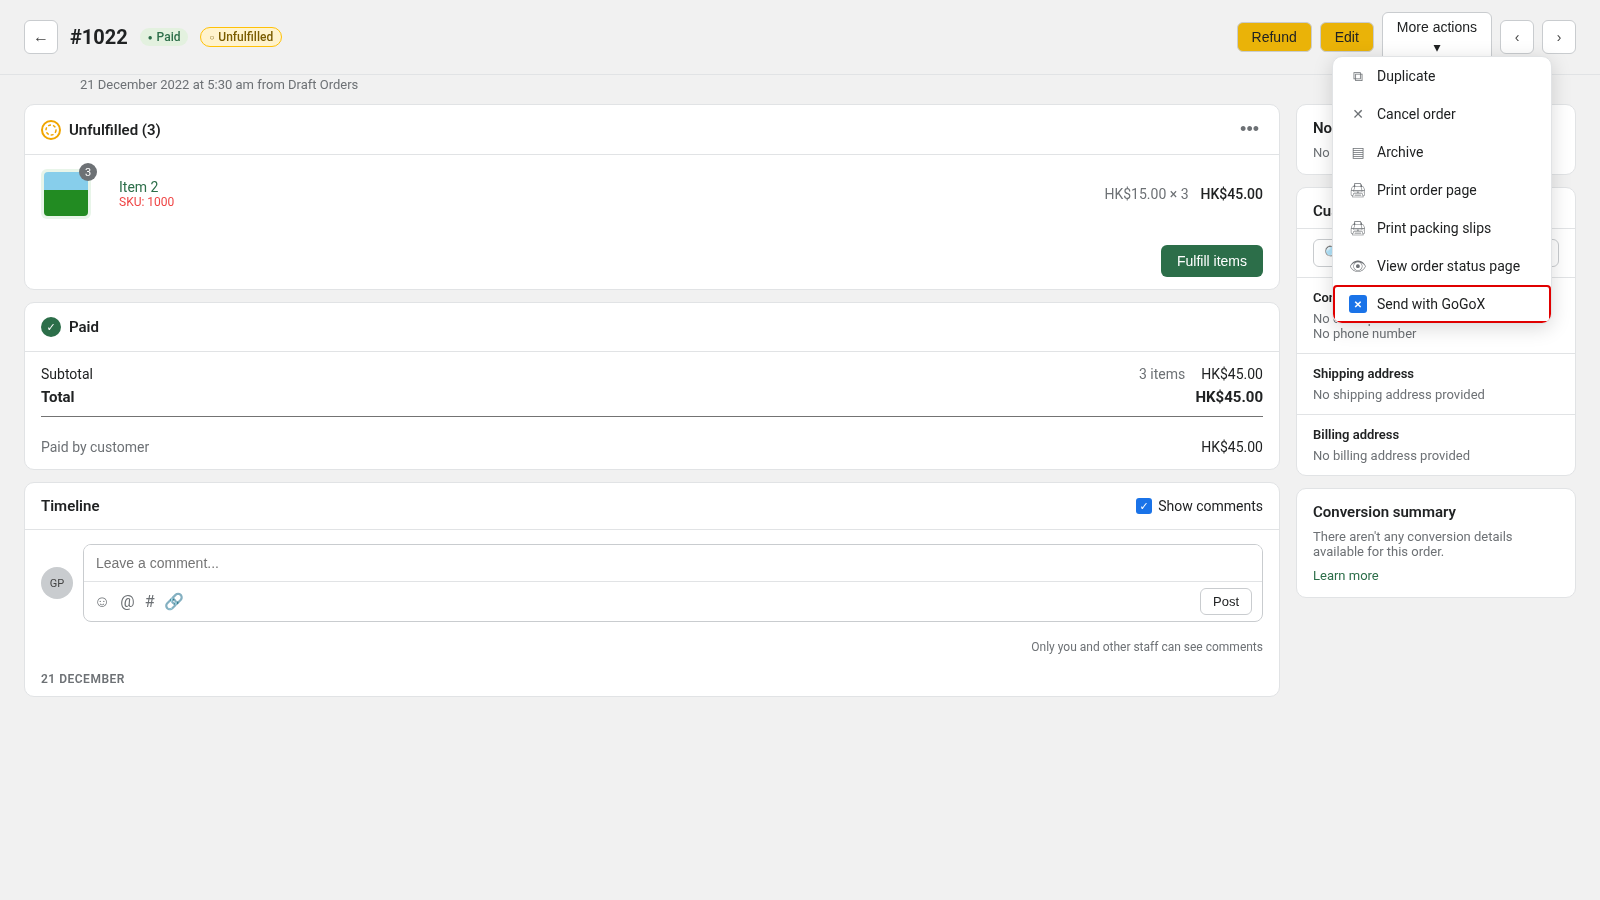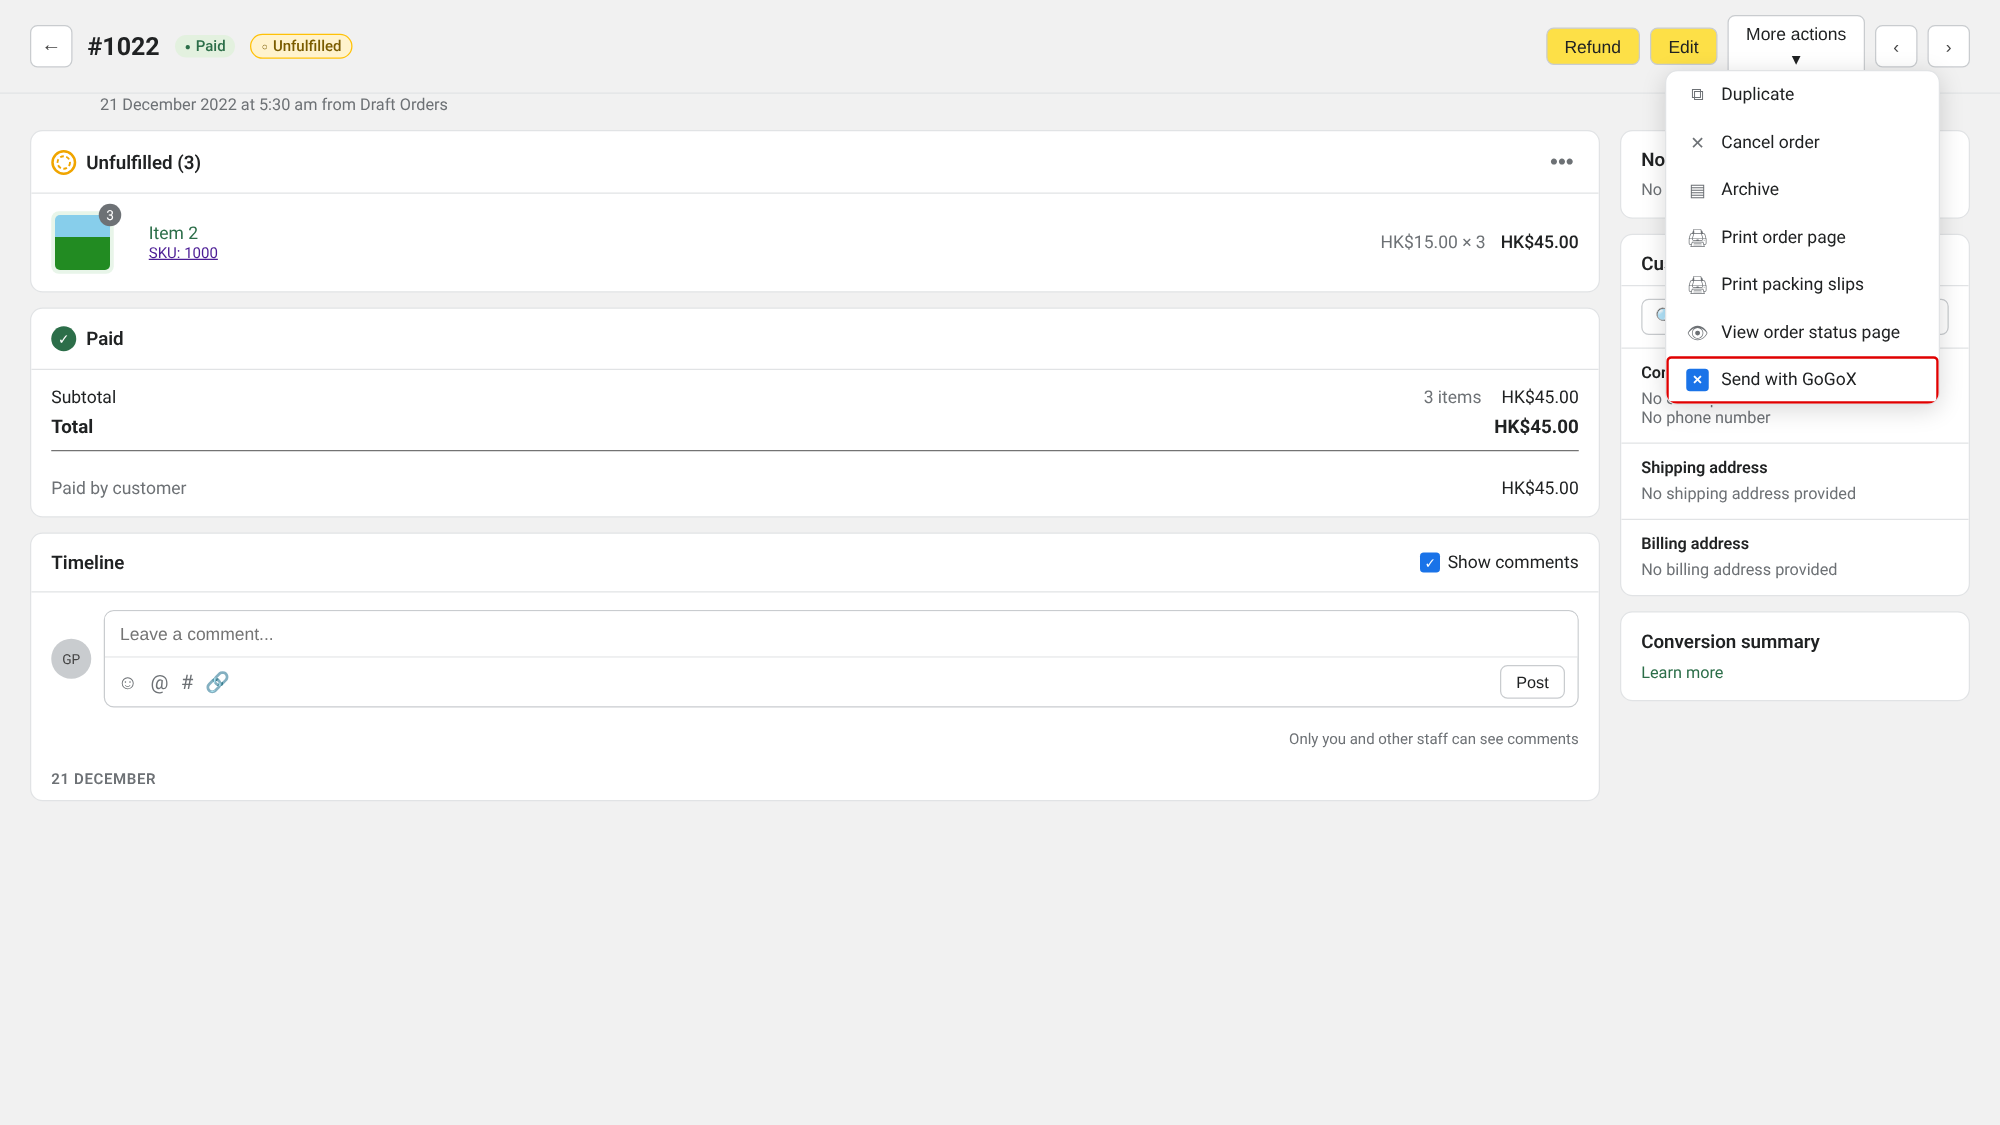--- a/index.html
+++ b/index.html
@@ -87,21 +87,21 @@
       margin-left: auto;
       display: flex;
       align-items: center;
       gap: 8px;
     }
 
     .btn-secondary {
       padding: 6px 14px;
       border: 1px solid #c9cccf;
       border-radius: 6px;
-      background: #fde047;
+      background: #eab308;
       cursor: pointer;
       font-size: 14px;
       color: #202223;
     }
 
     .btn-more-actions {
       padding: 6px 14px;
       border: 1px solid #c9cccf;
       border-radius: 6px;
       background: #fff;
@@ -258,23 +258,22 @@
       margin-left: 16px;
     }
 
     .product-link {
       color: #2c6e49;
       text-decoration: none;
       font-size: 14px;
     }
 
     .product-sku {
-      color: #4c1d95;
+      color: #ef4444;
       font-size: 12px;
-      text-decoration: underline;
     }
 
     .product-price {
       color: #6d7175;
       font-size: 14px;
     }
 
     .product-total {
       font-size: 14px;
       font-weight: 500;
@@ -685,20 +684,23 @@
           <div class="product-info">
             <div>
               <a class="product-link" href="#">Item 2</a>
             </div>
             <div class="product-sku">SKU: 1000</div>
           </div>
           <div class="product-price">HK$15.00 × 3</div>
           <div class="product-total">HK$45.00</div>
         </div>
 
+        <div class="fulfill-btn-row">
+          <button class="btn-fulfill">Fulfill items</button>
+        </div>
       </div>
 
       <div class="card">
         <div class="card-header">
           <div class="status-icon-paid">✓</div>
           <span class="card-header-title">Paid</span>
         </div>
         <div class="payment-rows">
           <div class="payment-row">
             <span>Subtotal</span>
@@ -773,18 +775,19 @@
         </div>
 
         <div class="billing-section">
           <div class="section-title">Billing address</div>
           <div class="section-value">No billing address provided</div>
         </div>
       </div>
 
       <div class="conversion-card">
         <div class="conversion-title">Conversion summary</div>
+        <div class="conversion-text">There aren't any conversion details available for this order.</div>
         <a class="learn-more-link" href="#">Learn more</a>
       </div>
     </div>
 
   </div>
 </div>
 
 </body></html>

